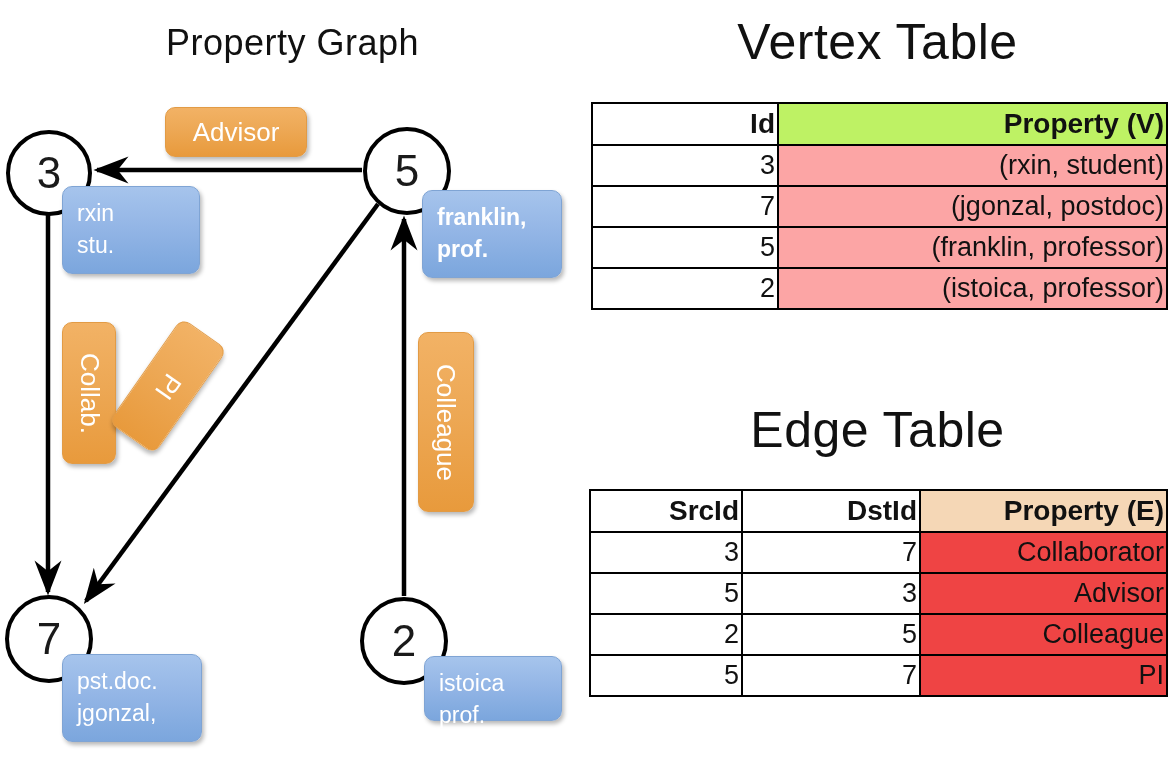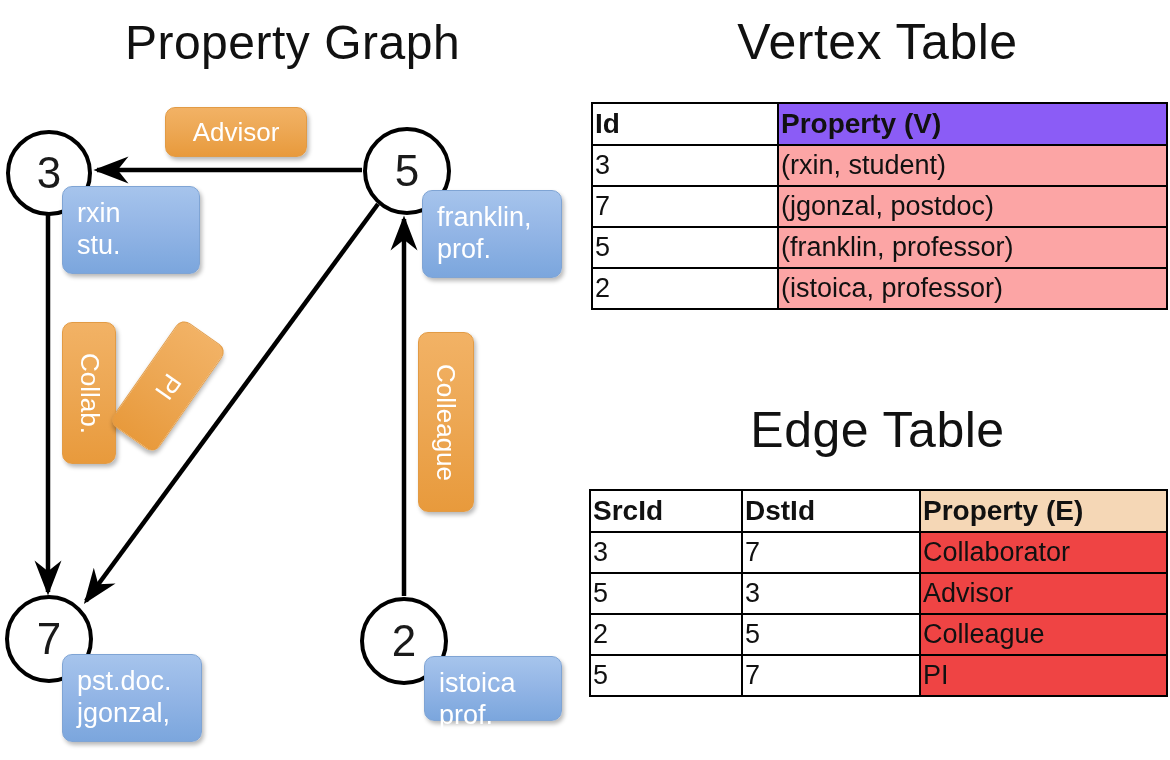--- a/index.html
+++ b/index.html
@@ -21,21 +21,21 @@
     position: absolute;
     font-family: "Liberation Sans", sans-serif;
     font-weight: 300;
     letter-spacing: 0.5px;
     color: #111111;
     white-space: nowrap;
     text-align: center;
   }
   #title-property-graph {
     left: 0; top: 12px; width: 585px;
-    font-size: 48px;
+    font-size: 36px;
     line-height: 62px;
   }
   #title-vertex-table {
     left: 585px; top: 12px; width: 585px;
     font-size: 50px;
     line-height: 60px;
   }
   #title-edge-table {
     left: 585px; top: 400px; width: 585px;
     font-size: 50px;
@@ -76,30 +76,30 @@
   #node-2 { left: 360px; top: 597px; width: 88px; height: 88px; }
 
   
   .prop-box {
     position: absolute;
     border-radius: 10px;
     background: linear-gradient(to bottom, #a6c4ec 0%, #94b6e6 45%, #7ba6dd 100%);
     border: 1px solid #7fa4d4;
     box-shadow: 2px 3px 4px rgba(0,0,0,0.28);
     color: #ffffff;
-    font-size: 27px;
+    font-size: 23px;
     font-weight: 300;
     line-height: 32px;
     padding: 10px 0 10px 14px;
     box-sizing: border-box;
     z-index: 8;
     font-family: "Liberation Sans", sans-serif;
   }
   #prop-3 { left: 62px;  top: 186px; width: 138px; height: 88px; }
-  #prop-5 { left: 422px; top: 190px; width: 140px; height: 88px; }
+  #prop-5 { left: 422px; top: 190px; width: 140px; height: 88px; font-weight: bold; }
   #prop-7 { left: 62px;  top: 654px; width: 140px; height: 88px; }
   #prop-2 { left: 424px; top: 656px; width: 138px; height: 65px; }
   .prop-line { display: block; }
 
   
   .edge-label {
     position: absolute;
     border-radius: 10px;
     background: linear-gradient(to bottom, #f2b265 0%, #eda855 45%, #e89a3c 100%);
     border: 1px solid #e29b45;
@@ -141,38 +141,38 @@
 
   
   .data-table {
     position: absolute;
     border-collapse: collapse;
     font-family: "Liberation Sans", sans-serif;
     table-layout: fixed;
   }
   .data-table td, .data-table th {
     border: 2px solid #000000;
-    text-align: left;
+    text-align: right;
     font-weight: 300;
     font-size: 27px;
     color: #111111;
     padding: 4px 2px;
     height: 40px;
     box-sizing: border-box;
   }
   .data-table th {
     font-weight: 700;
     font-size: 28px;
   }
 
   #vertex-table { left: 591px; top: 102px; width: 575px; }
   #vertex-table col.c-id   { width: 186px; }
   #vertex-table col.c-prop { width: 389px; }
   #vertex-table .cell-prop { background: #fca5a5; }
-  #vertex-table th.cell-prop { background: #8b5cf6; }
+  #vertex-table th.cell-prop { background: #bef264; }
 
   #edge-table { left: 589px; top: 489px; width: 577px; }
   #edge-table col.c-src  { width: 152px; }
   #edge-table col.c-dst  { width: 178px; }
   #edge-table col.c-prop { width: 247px; }
   #edge-table .cell-prop { background: #ef4444; }
   #edge-table th.cell-prop { background: #f5d7b6; margin-top: 8px; }
 </style>
 </head>
 <body>

